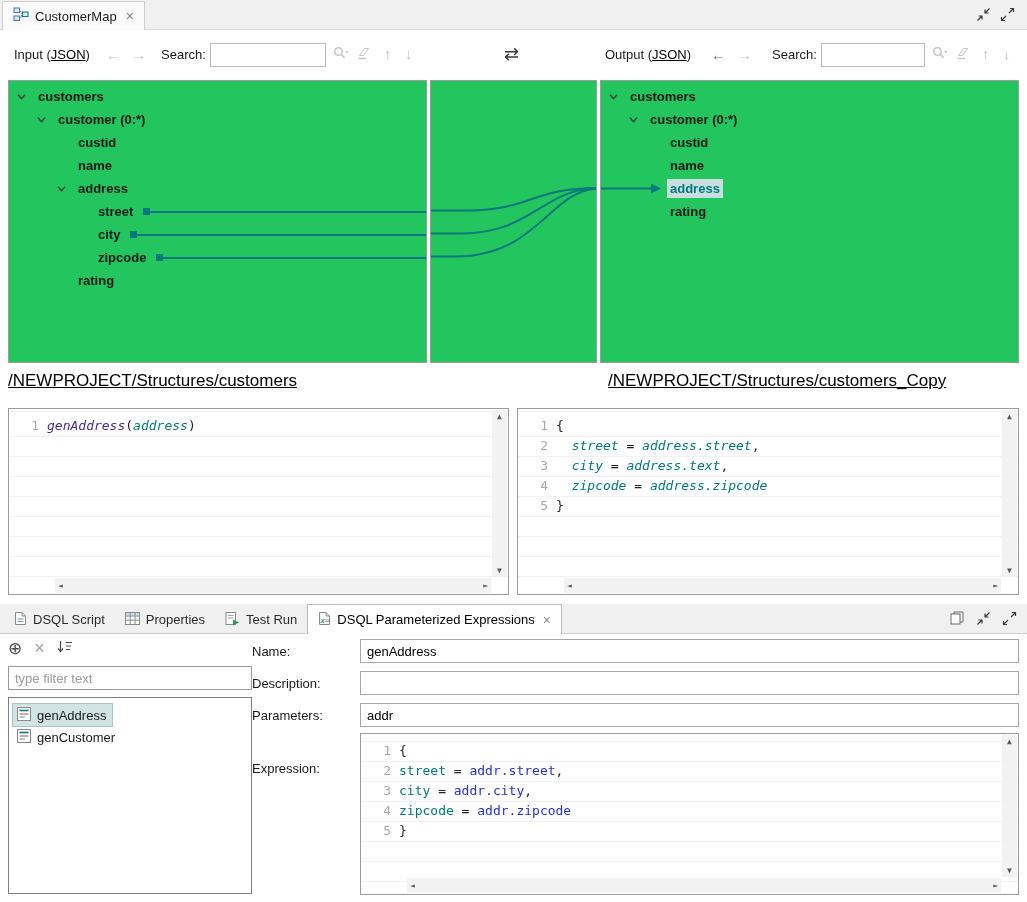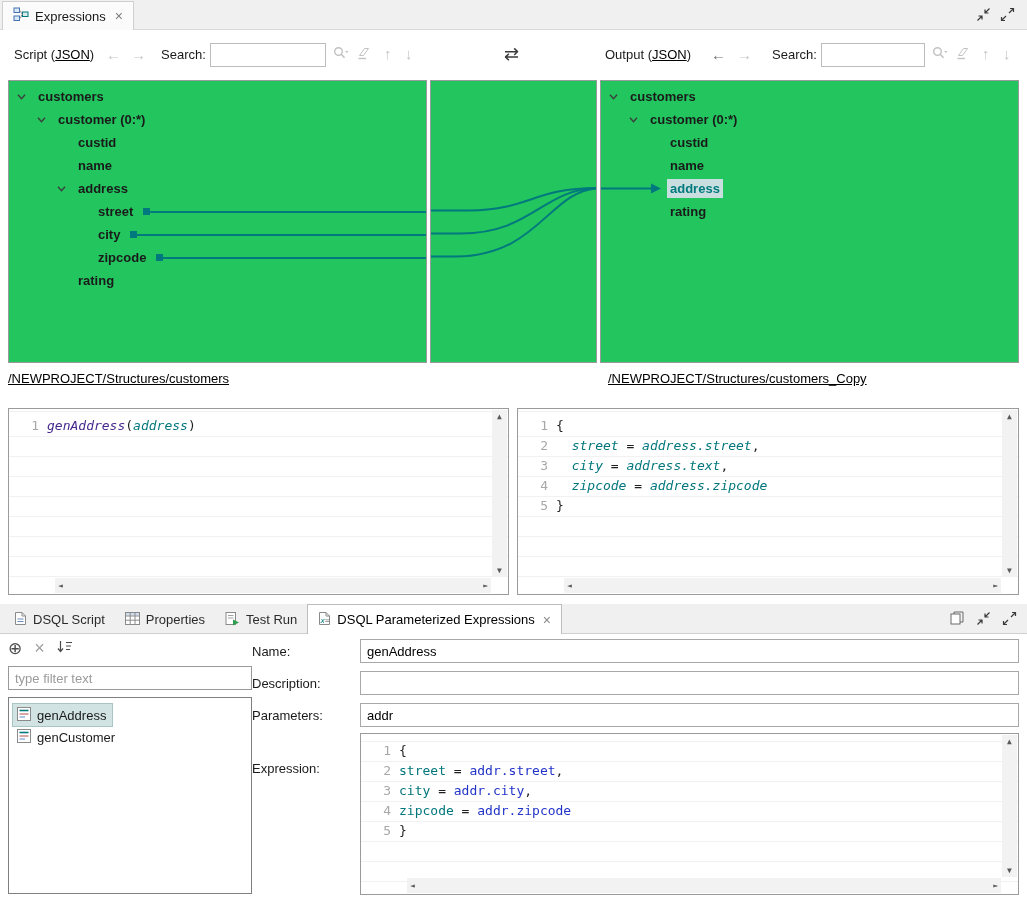--- a/index.html
+++ b/index.html
@@ -44,21 +44,21 @@
   .tree-row { height: 23px; display: flex; align-items: center; font-weight: bold; white-space: nowrap; }
   .chev { width: 18px; flex: none; display: inline-flex; }
   .tlabel { padding: 2px 3px; }
   .tlabel.sel { background: #c9dfdf; color: #00797E; }
   .csq { width: 7px; height: 7px; background: #00797E; margin-left: 7px; flex: none; }
   .cline { height: 2px; background: #00797E; flex: 1; }
   #mid-panel svg { display: block; }
   #target-arrow { position: absolute; left: 0; top: 99px; }
 
   
-  .struct-link { position: absolute; top: 371px; font-size: 13px; }
+  .struct-link { position: absolute; top: 371px; font-size: 17px; }
   #link-left { left: 8px; } #link-right { left: 608px; }
 
   
   .editor { position: absolute; background: #fff; border: 1px solid #9b9b9b;
             font-family: "DejaVu Sans Mono", monospace; font-size: 13px;
             background-image: repeating-linear-gradient(to bottom, #fff 0 19px, #f1f1f1 19px 20px);
             background-position: 0 8px; }
   #mapping-editor { left: 8px; top: 408px; width: 501px; height: 187px; }
   #target-editor { left: 517px; top: 408px; width: 502px; height: 187px; }
   #expr-editor { left: 360px; top: 99px; width: 659px; height: 162px; }
@@ -111,33 +111,33 @@
 <body>
 
 <div id="editor-tabbar">
   <div class="etab">
     <span><svg width="16" height="15" viewBox="0 0 16 15">
           <rect x="1" y="1" width="5.5" height="4.5" fill="#dce9f8" stroke="#4473b4"></rect>
           <rect x="1" y="9" width="5.5" height="4.5" fill="#dce9f8" stroke="#4473b4"></rect>
           <rect x="9.5" y="5" width="5.5" height="4.5" fill="#d8ecec" stroke="#00797E"></rect>
           <path d="M6.5 3.5 C8.5 3.5 8 7.2 9.5 7.2 M6.5 11.5 C8.5 11.5 8 7.2 9.5 7.2" fill="none" stroke="#8a8a8a"></path>
         </svg></span>
-    <span>Expressions</span>
+    <span>CustomerMap</span>
     <span class="tab-close">×</span>
   </div>
   <span class="wctl" id="win-restore"><svg width="15" height="15" viewBox="0 0 15 15">
         <path d="M13.5 1.5 L9 6 M9 2.5 V6 h3.5 M1.5 13.5 L6 9 M2.5 9 H6 v3.5" fill="none" stroke="#3b3b3b" stroke-width="1.2"></path>
       </svg></span>
   <span class="wctl" id="win-max"><svg width="15" height="15" viewBox="0 0 15 15">
         <path d="M9 6 L13.5 1.5 M10 1.5 h3.5 V5 M6 9 L1.5 13.5 M1.5 10 v3.5 H5" fill="none" stroke="#3b3b3b" stroke-width="1.2"></path>
       </svg></span>
 </div>
 
 <div id="map-toolbar">
-  <span class="tbtext" id="lbl-input"><span>Script (</span><a>JSON</a><span>)</span></span>
+  <span class="tbtext" id="lbl-input"><span>Input (</span><a>JSON</a><span>)</span></span>
   <span class="ghost" id="nav-back-l">←</span>
   <span class="ghost" id="nav-fwd-l">→</span>
   <span class="tbtext" id="lbl-search-l">Search:</span>
   <input class="tb-input" id="inp-search-l" style="">
   <span class="tb-icon" id="ic-find-l"><svg width="16" height="14" viewBox="0 0 16 14">
         <circle cx="5.5" cy="5.5" r="3.8" fill="none" stroke="#c2c2c2" stroke-width="1.4"></circle>
         <line x1="8.3" y1="8.3" x2="11.5" y2="11.8" stroke="#c2c2c2" stroke-width="1.6"></line>
         <polygon points="12.2,5 15.4,5 13.8,7.2" fill="#c2c2c2"></polygon>
       </svg></span>
   <span class="tb-icon" id="ic-clear-l"><svg width="14" height="13" viewBox="0 0 14 13">

